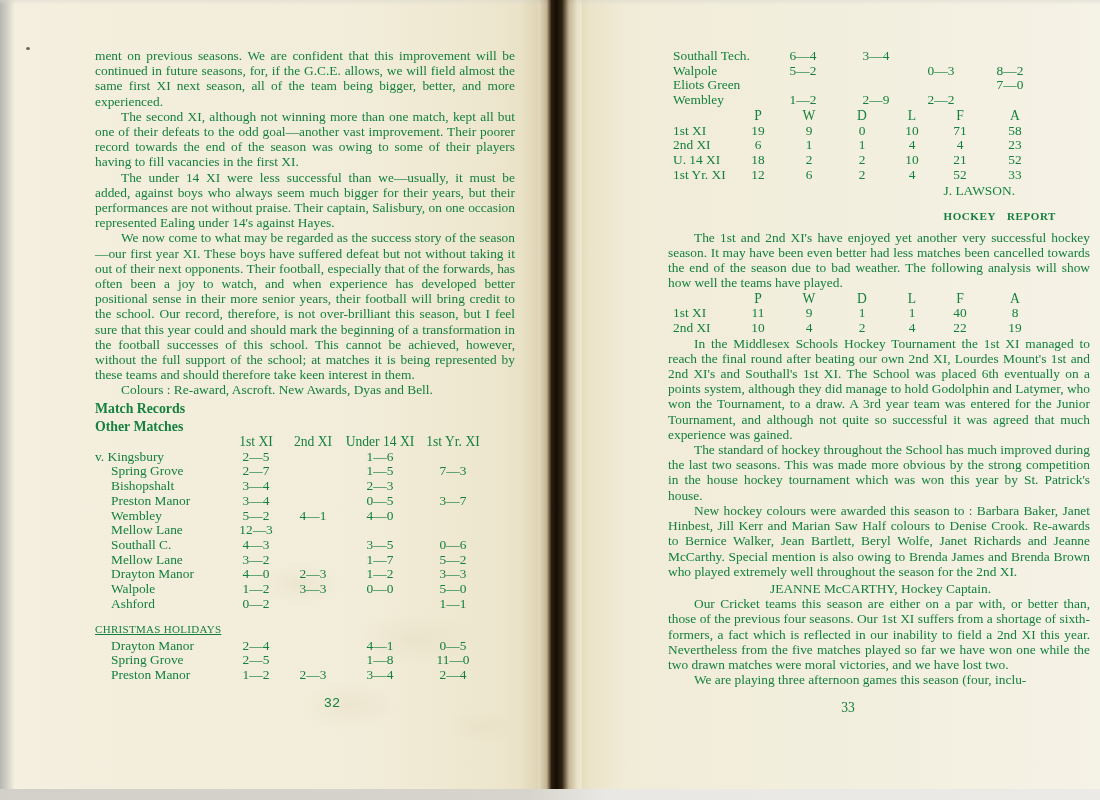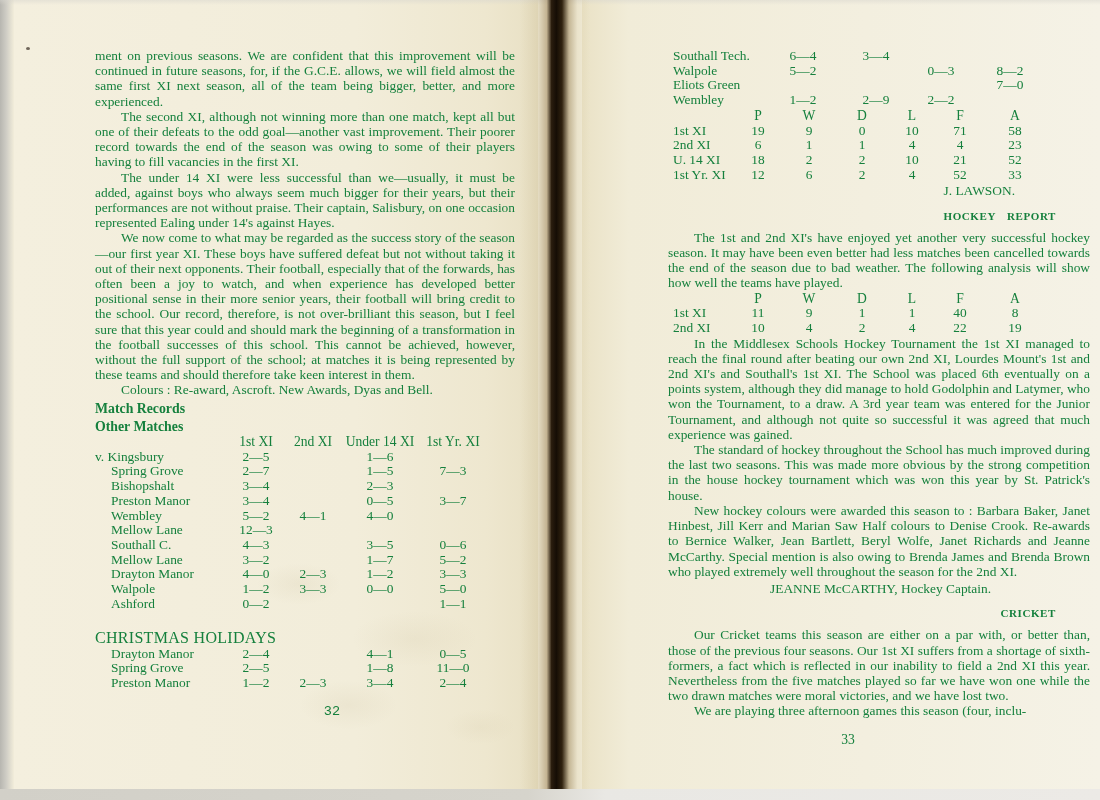--- a/index.html
+++ b/index.html
@@ -37,21 +37,21 @@
       radial-gradient(60px 30px at 30% 20%,rgba(160,140,90,.08),rgba(160,140,90,0) 70%),
       radial-gradient(90px 40px at 65% 45%,rgba(160,140,90,.07),rgba(160,140,90,0) 70%),
       radial-gradient(70px 35px at 45% 75%,rgba(160,140,90,.08),rgba(160,140,90,0) 70%),
       radial-gradient(50px 25px at 85% 85%,rgba(160,140,90,.06),rgba(160,140,90,0) 70%);}
   .content{position:absolute;top:48px;font-size:13.4px;line-height:15.2px;text-align:justify;}
   .content-left{left:95px;width:420px;}
   .content-right{left:668px;width:422px;}
   .para{margin:0;text-indent:26px;}
   .para.flush{text-indent:0;}
   .h-plain{margin:3px 0 1px 0;font-size:13.8px;font-weight:bold;}
-  .h-caps{margin:18px 0 2px 0;font-size:16px;letter-spacing:.3px;}
+  .h-caps{margin:10px 0 2px 0;font-size:11px;letter-spacing:.3px;text-decoration:underline;}
   .h-center{margin:10px 0 6px 0;font-weight:bold;text-align:right;font-size:11px;
     letter-spacing:.6px;word-spacing:8px;transform:translateX(-34px);}
   .trow{display:grid;line-height:14.7px;}
   .match-left .trow{grid-template-columns:135px 52px 62px 72px 74px;}
   .match-right .trow{grid-template-columns:105px 60px 86px 44px 94px;}
   .summary .trow{grid-template-columns:62px 56px 46px 60px 40px 56px 54px;}
   .tname{text-align:left;white-space:nowrap;}
   .tcell{text-align:center;white-space:nowrap;}
   .match-left [data-rows] .trow .tname{padding-left:16px;}
   .match-left [data-rows] .trow:first-child .tname{padding-left:0;}
@@ -335,21 +335,20 @@
     </div>
 
     <div>
         <p class="para">In the Middlesex Schools Hockey Tournament the 1st XI managed to reach the final round after beating our own 2nd XI, Lourdes Mount's 1st and 2nd XI's and Southall's 1st XI.  The School was placed 6th eventually on a points system, although they did manage to hold Godolphin and Latymer, who won the Tournament, to a draw.  A 3rd year team was entered for the Junior Tournament, and although not quite so successful it was agreed that much experience was gained.</p>
         <p class="para">The standard of hockey throughout the School has much improved during the last two seasons.  This was made more obvious by the strong competition in the house hockey tournament which was won this year by St. Patrick's house.</p>
         <p class="para">New hockey colours were awarded this season to : Barbara Baker, Janet Hinbest, Jill Kerr and Marian Saw   Half colours to Denise Crook.  Re-awards to Bernice Walker, Jean Bartlett, Beryl Wolfe, Janet Richards and Jeanne McCarthy.   Special mention is also owing to Brenda James and Brenda Brown who played extremely well throughout the season for the 2nd XI.</p>
       </div>
 
     <p class="sig sig-mccarthy">JEANNE McCARTHY, Hockey Captain.</p>
 
-    <p class="h-center">CRICKET</p>
 
     <div>
         <p class="para">Our Cricket teams this season are either on a par with, or better than, those of the previous four seasons.  Our 1st XI suffers from a shortage of sixth-formers, a fact which is reflected in our inability to field a 2nd XI this year.  Nevertheless from the five matches played so far we have won one while the two drawn matches were moral victories, and we have lost two.</p>
         <p class="para">We are playing three afternoon games this season (four, inclu-</p>
       </div>
 
     <p class="page-num pn-right">33</p>
   </div>
 </div>
 

